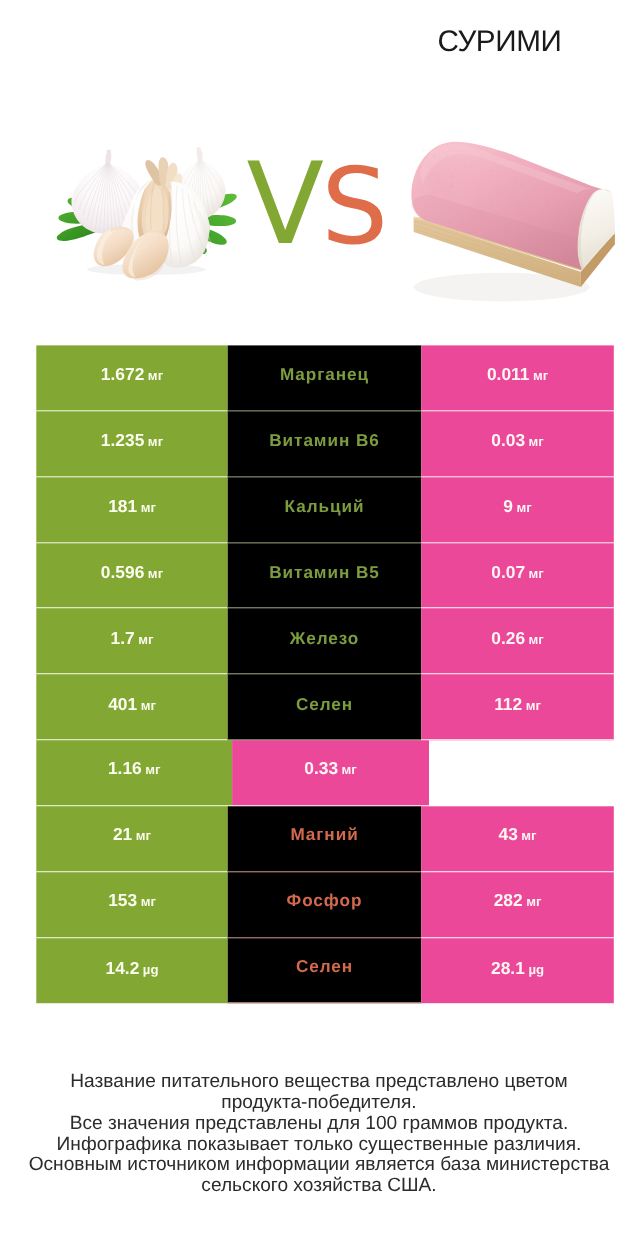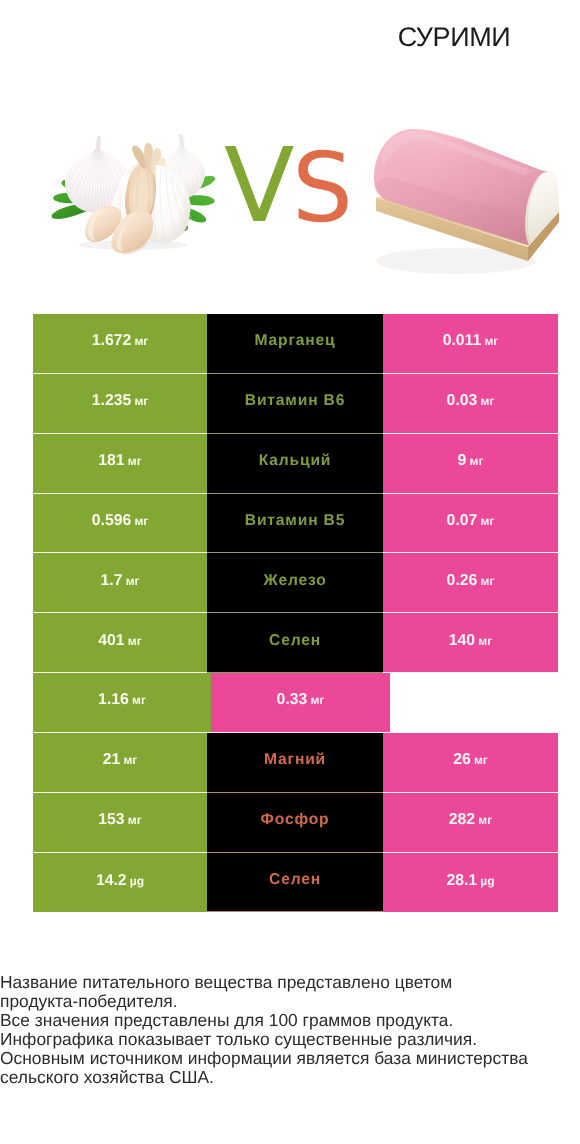--- a/index.html
+++ b/index.html
@@ -53,21 +53,21 @@
   .cell.left > *, .cell.right > *, .cell.mid > *{position:relative;top:-2px;}
   .row .cell.left{border-bottom:1.4px solid #f6fbe0;}
   .row .cell.right{border-bottom:1.4px solid #fdf3ee;}
   .row:last-child .cell.left,.row:last-child .cell.right{border-bottom:none;}
   .row.g .cell.mid{color:#7d9c40;border-bottom:1.2px solid #8b9a6b;}
   .row.r .cell.mid{color:#d3694d;border-bottom:1.2px solid #bd8777;}
 
   
   .footer{
     position:absolute;left:0;top:973px;width:580px;
-    text-align:left;font-size:17.4px;line-height:19.1px;color:#2b2b2b;
+    text-align:center;font-size:17.4px;line-height:19.1px;color:#2b2b2b;
   }
 </style>
 </head>
 <body>
 
 <div class="page">
 
   <div class="titles">
     <div class="title right">СУРИМИ</div>
   </div>
@@ -428,21 +428,21 @@
       </div>
       <div class="row g">
         <div class="cell left">
           <span class="num">401</span>
           <span class="unit">мг</span>
         </div>
         <div class="cell mid">
           <span>Селен</span>
         </div>
         <div class="cell right">
-          <span class="num">140</span>
+          <span class="num">112</span>
           <span class="unit">мг</span>
         </div>
       </div>
       <div class="row g">
         <div class="cell left">
           <span class="num">1.16</span>
           <span class="unit">мг</span>
         </div>
         <div class="cell right">
           <span class="num">0.33</span>
@@ -451,21 +451,21 @@
       </div>
       <div class="row r">
         <div class="cell left">
           <span class="num">21</span>
           <span class="unit">мг</span>
         </div>
         <div class="cell mid">
           <span>Магний</span>
         </div>
         <div class="cell right">
-          <span class="num">26</span>
+          <span class="num">43</span>
           <span class="unit">мг</span>
         </div>
       </div>
       <div class="row r">
         <div class="cell left">
           <span class="num">153</span>
           <span class="unit">мг</span>
         </div>
         <div class="cell mid">
           <span>Фосфор</span>

